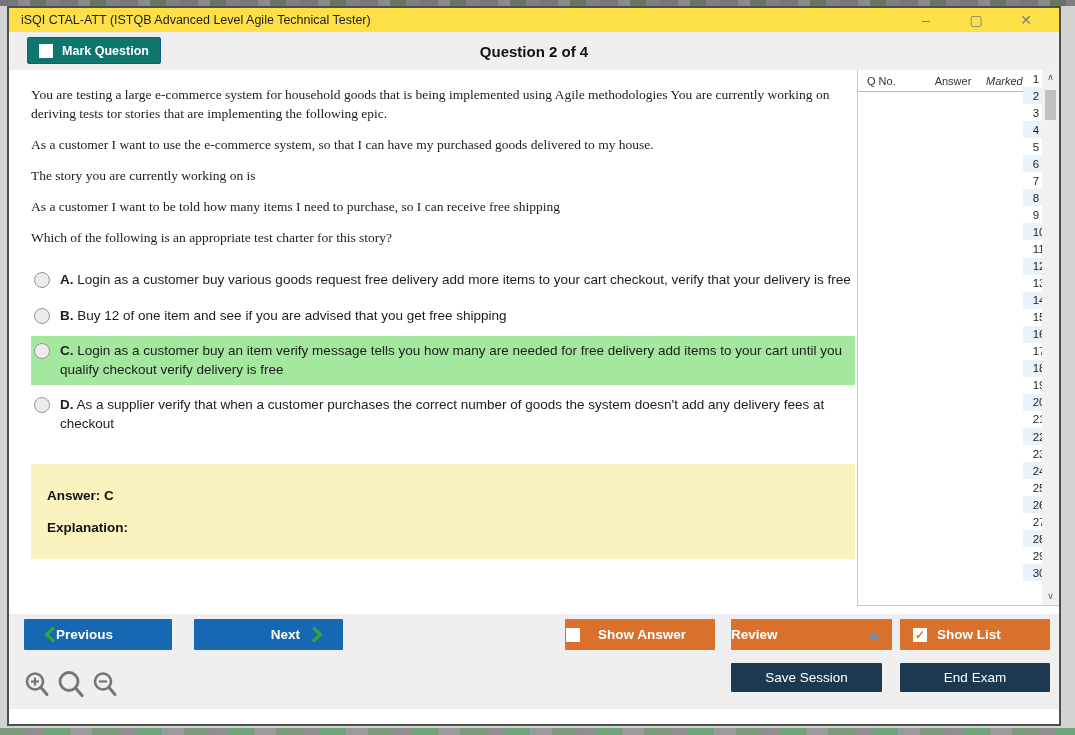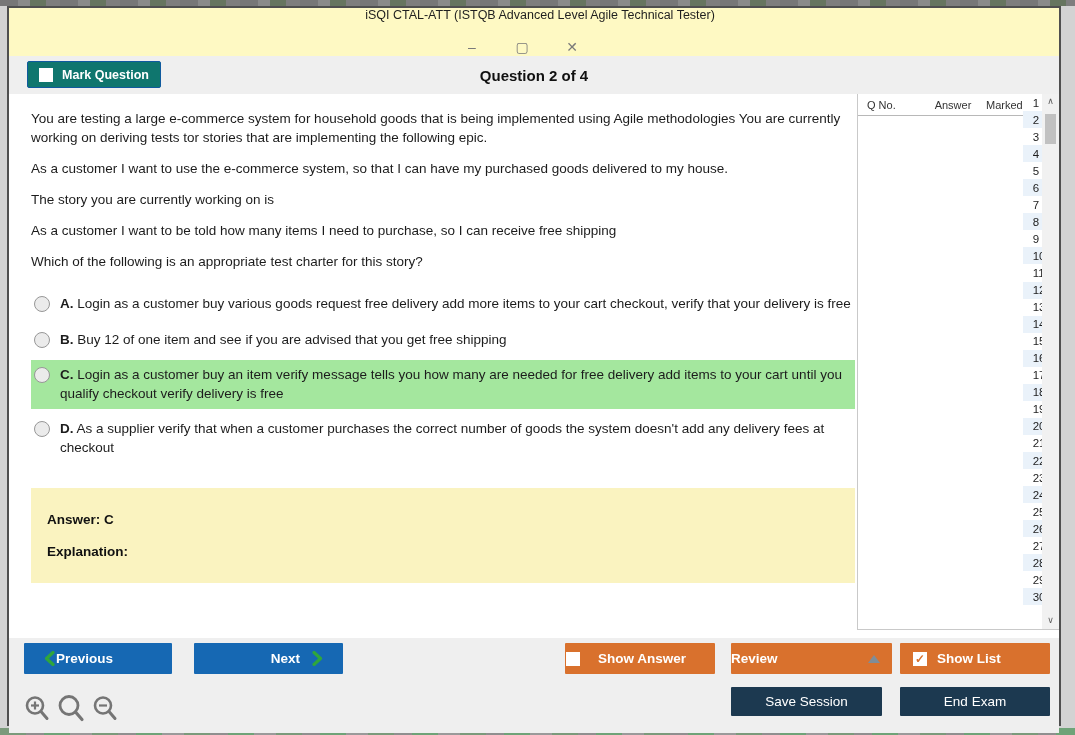--- a/index.html
+++ b/index.html
@@ -17,21 +17,21 @@
     content: ""; position: absolute; bottom: 0; left: 0; right: 0; height: 7px;
     background: repeating-linear-gradient(90deg,#7b9a7b 0 26px,#8f8f8f 26px 44px,#6fa378 44px 70px,#9a9a9a 70px 92px);
   }
 
   .window {
     position: absolute; left: 7px; top: 6px; width: 1054px; height: 720px;
     background: #fff; border: 2px solid #4f4f4f; z-index: 2;
   }
 
   
-  .titlebar { height: 48px; background: #fef9c3; display: flex; align-items: center; flex-direction: column; }
+  .titlebar { height: 24px; background: #fde047; display: flex; align-items: center; }
   .titlebar-text { font-size: 12.5px; color: #1f1f1f; padding-left: 12px; flex: 1; }
   .win-controls { display: flex; align-items: center; gap: 32px; padding-right: 24px; color: #7a7a7a; }
   .win-btn { font-size: 14px; width: 18px; text-align: center; cursor: default; line-height: 18px; }
 
   
   .header-strip { height: 38px; background: #efefef; position: relative; }
   .btn-mark {
     position: absolute; left: 18px; top: 5px; width: 134px; height: 27px;
     background: #0f766e; border: 1px solid #0f5a9e; border-radius: 2px;
     display: flex; align-items: center; justify-content: center; gap: 9px;
@@ -44,21 +44,21 @@
     position: absolute; left: 50%; top: 50%; transform: translate(-50%,-50%);
     font-size: 15px; font-weight: bold; color: #111;
   }
 
   
   .main { position: relative; height: 544px; background: #fff; }
   .question-area {
     position: absolute; left: 0; top: 0; width: 848px; height: 100%;
     padding: 8px 2px 0 22px; overflow: hidden;
   }
-  .question-area p { font-size: 13.5px; line-height: 19px; color: #1c1c1c; margin: 7px 0 12px; }
+  .question-area p { font-size: 13.5px; line-height: 19px; color: #1c1c1c; margin: 7px 0 12px; font-family: Liberation Serif, serif; }
 
   .options { margin-top: 18px; }
   .option { display: flex; align-items: flex-start; padding: 6px 4px 6px 3px; margin: 0 0 5px 0; cursor: default; }
   .option.highlighted { background: #a4e79e; }
   .radio {
     width: 16px; height: 16px; border-radius: 50%; flex: none; cursor: pointer;
     background: #ebebeb; border: 1px solid #979797; margin: 1px 10px 0 0;
   }
   .opt-text { font-size: 13.5px; line-height: 18.5px; color: #1c1c1c; }
   .opt-letter { font-weight: bold; }
@@ -75,21 +75,21 @@
     position: absolute; left: 848px; right: 0; top: 0; bottom: 8px;
     background: #fff; border-left: 1px solid #c9c9c9; border-bottom: 1px solid #c9c9c9;
     display: flex; 
   }
   .qlist-header {
     height: 22px; display: flex; align-items: center;
     border-bottom: 1px solid #b8b8b8; font-size: 11px; color: #333;
   }
   .col-qno { width: 62px; padding-left: 9px; }
   .col-answer { width: 66px; text-align: center; }
-  .col-marked { flex: 1; text-align: right; padding-right: 0; }
+  .col-marked { flex: 1; text-align: right; padding-right: 0; font-style: italic; }
   .qlist-body-wrap { flex: 1; position: relative; }
   .qlist-body { position: absolute; left: 0; top: 0; right: 17px; bottom: 0; overflow: hidden; }
   .qrow { height: 17.06px; display: flex; align-items: center; background: #fff; }
   .qrow.alt { background: #eaf2fa; }
   .qnum { font-size: 11.5px; color: #1e1e1e; padding-left: 10px; }
   .scrollbar {
     position: absolute; right: 0; top: 0; bottom: 0; width: 17px;
     background: #f1f1f1; display: flex; flex-direction: column; align-items: center;
   }
   .sb-arrow { height: 16px; width: 17px; text-align: center; color: #5f5f5f;

